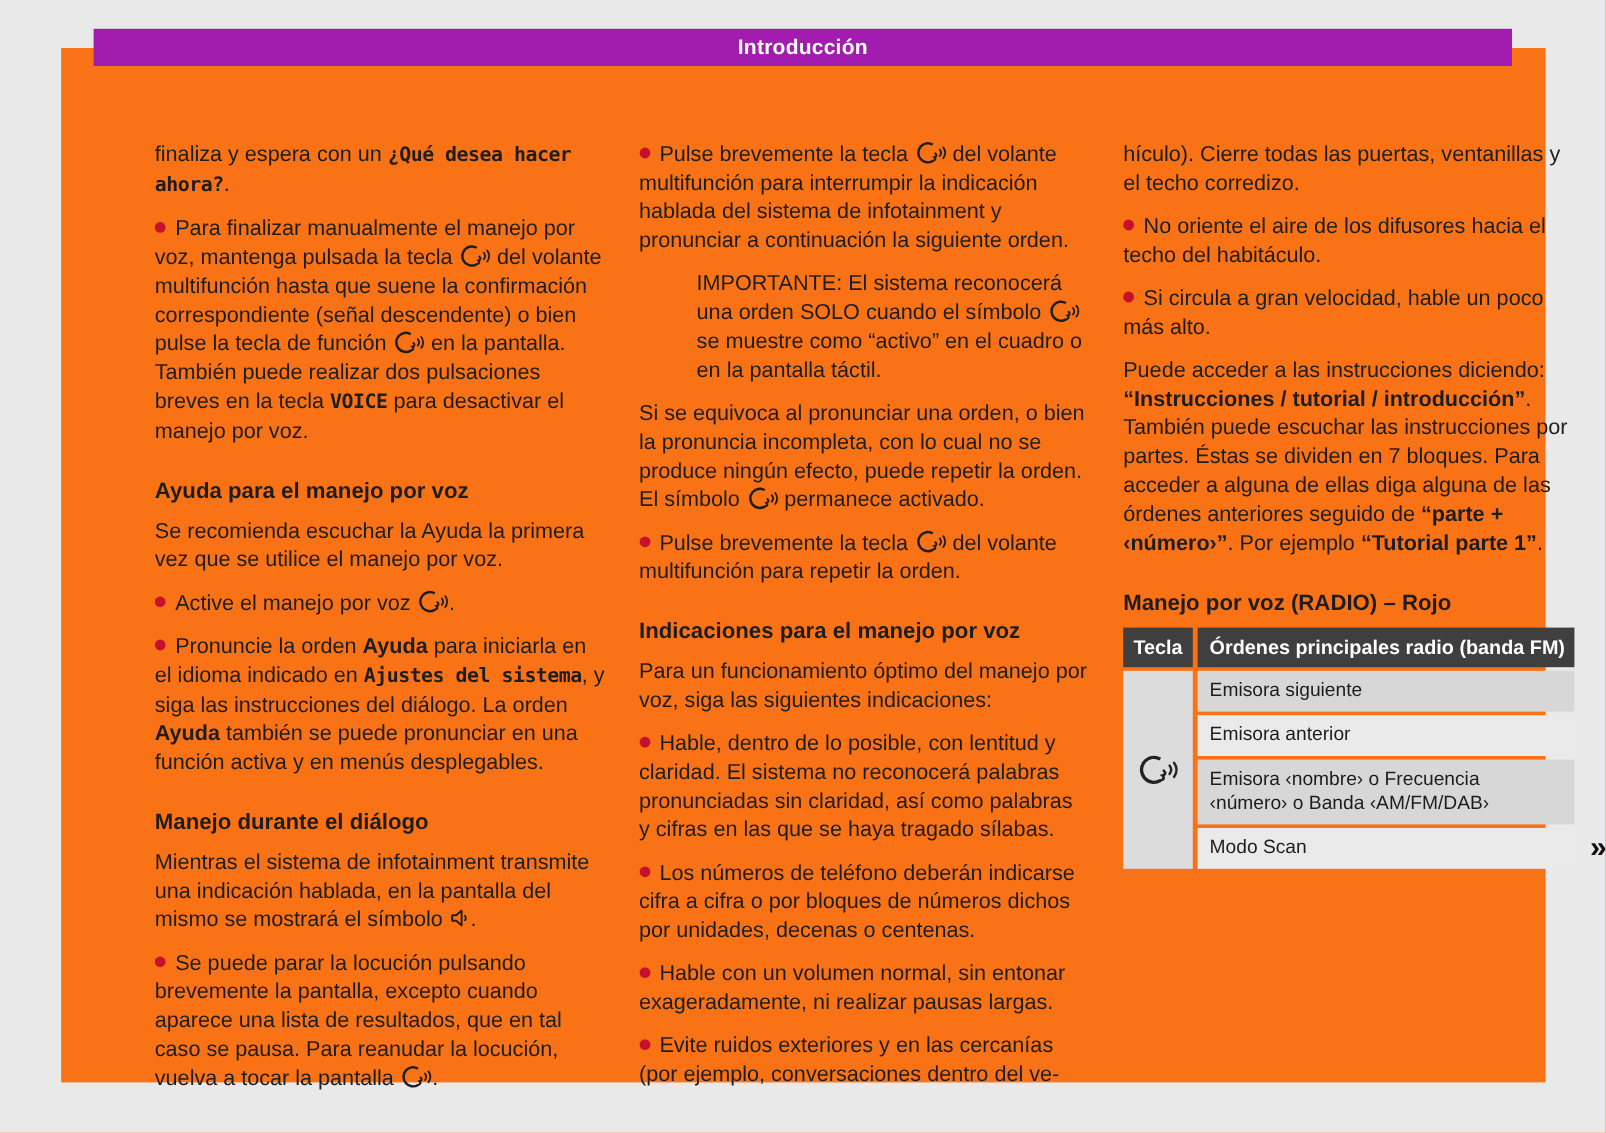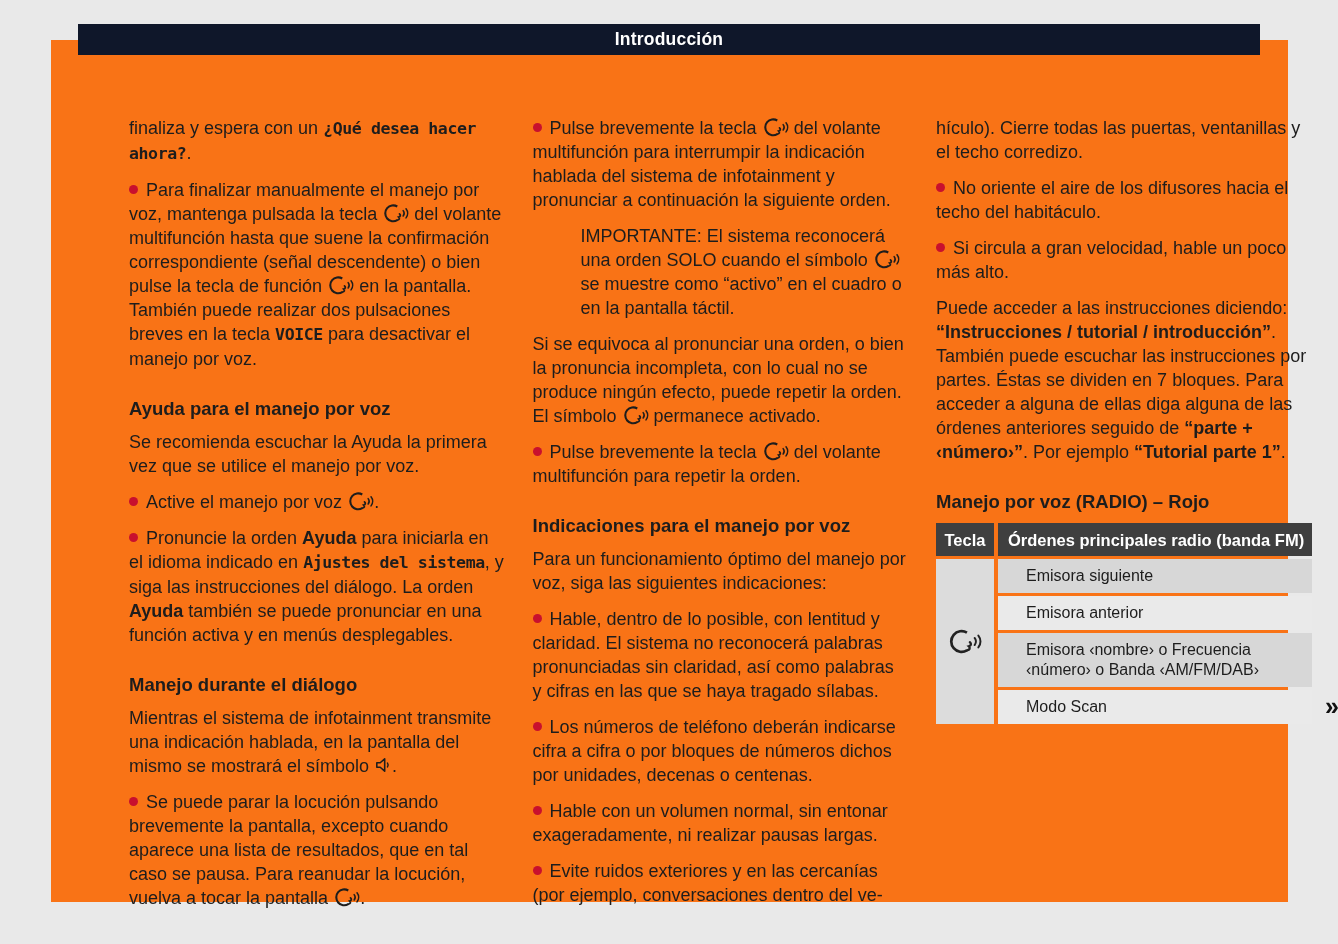--- a/index.html
+++ b/index.html
@@ -12,21 +12,21 @@
     overflow:hidden;
   }
   .page{
     position:absolute;left:51px;top:40px;
     width:1237px;height:862px;
     background:#f97316;
   }
   .titlebar{
     position:absolute;left:78px;top:24px;
     width:1182px;height:31px;
-    background:#0f172a;
+    background:#a21caf;
     color:#ffffff;
     font-weight:700;font-size:17.5px;line-height:31px;
     text-align:center;
     letter-spacing:.2px;
     z-index:2;
   }
   .columns{
     position:absolute;left:78px;top:76px;
     width:1182px;
     display:flex;justify-content:space-between;
@@ -67,21 +67,21 @@
   .th.key{width:58px;justify-content:center;flex:none;}
   .th.orders{flex:1;padding-left:10px;}
   .tbody{display:flex;gap:4px;}
   .keycell{
     width:58px;flex:none;background:#dcdcdc;
     display:flex;align-items:center;justify-content:center;
     color:#222;
   }
   .keycell .vicon{height:27px;vertical-align:0;}
   .rows{flex:1;display:flex;flex-direction:column;gap:3px;}
-  .row{padding:7px 28px;min-height:20px;display:flex;align-items:center;}
+  .row{padding:7px 10px;min-height:20px;display:flex;align-items:center;}
   .row.dark{background:#d7d7d7;}
   .row.light{background:#eaeaea;}
   .cont{
     position:absolute;right:-28px;bottom:5px;
     font-weight:700;font-size:25px;line-height:1;color:#111;
   }
   .pagenum{
     position:absolute;left:1350px;top:875px;
     font-size:17px;color:#000000;z-index:2;
   }

